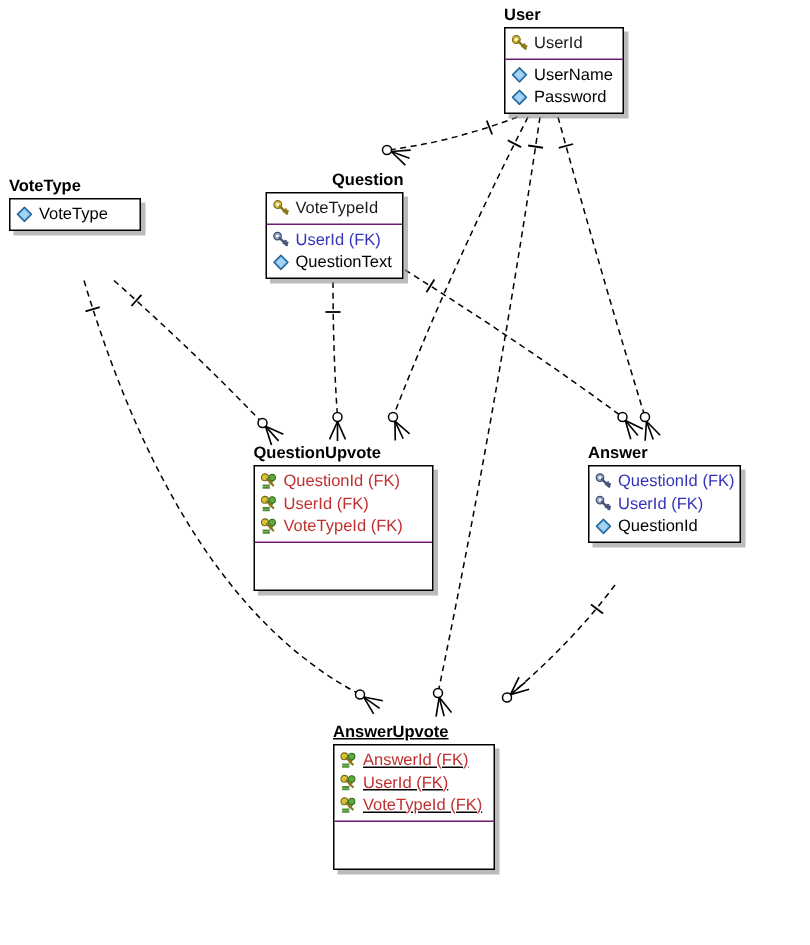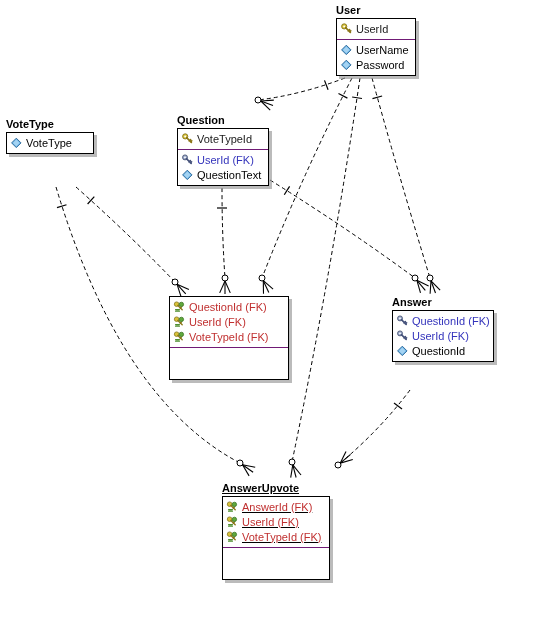--- a/index.html
+++ b/index.html
@@ -167,21 +167,21 @@
               <svg width="13" height="12" viewBox="0 0 13 12">
                 <path d="M6.3 1.2 L11.0 5.9 L6.3 10.6 L1.6 5.9 Z" fill="#6fb7e8" stroke="#1f5f93" stroke-width="0.9" stroke-linejoin="round"></path>
                 <path d="M6.3 2.6 L9.6 5.9 L6.3 9.2 L3.0 5.9 Z" fill="#b7dcf6" opacity="0.75"></path>
               </svg>
             </span>
             <span class="label">VoteType</span>
           </div>
         </div>
       </div>
     </div>
-    <div class="entity" style="left: 177px; top: 114px; width: 92px;">
+    <div class="entity" style="left: 177px; top: 114px; width: 92px; text-align: right;">
       <div class="ent-title">Question</div>
       <div class="ent-box">
         <div class="compartment">
           <div class="attr pk">
             <span class="ic">
               <svg width="13" height="12" viewBox="0 0 13 12">
                 <circle cx="4.2" cy="3.4" r="2.6" fill="#d8c23a" stroke="#7a6a12" stroke-width="0.8"></circle>
                 <circle cx="4.2" cy="3.4" r="1.0" fill="#ffffff"></circle>
                 <path d="M5.6 4.6 L10.4 9.4 M8.2 8.0 L9.6 6.6 M9.6 9.0 L10.8 7.8" stroke="#8a7617" stroke-width="1.6" fill="none" stroke-linecap="round"></path>
               </svg>
@@ -206,20 +206,21 @@
                 <path d="M6.3 1.2 L11.0 5.9 L6.3 10.6 L1.6 5.9 Z" fill="#6fb7e8" stroke="#1f5f93" stroke-width="0.9" stroke-linejoin="round"></path>
                 <path d="M6.3 2.6 L9.6 5.9 L6.3 9.2 L3.0 5.9 Z" fill="#b7dcf6" opacity="0.75"></path>
               </svg>
             </span>
             <span class="label">QuestionText</span>
           </div>
         </div>
       </div>
     </div>
     <div class="entity" style="left: 169px; top: 296px; width: 120px;">
+      <div class="ent-title">QuestionUpvote</div>
       <div class="ent-box">
         <div class="compartment">
           <div class="attr pkfk">
             <span class="ic">
               <svg width="13" height="12" viewBox="0 0 13 12">
                 <circle cx="3.6" cy="3.2" r="2.3" fill="#d8c23a" stroke="#7a6a12" stroke-width="0.7"></circle>
                 <path d="M4.9 4.4 L9.2 8.7 M7.2 7.2 L8.4 6.0" stroke="#8a7617" stroke-width="1.4" fill="none" stroke-linecap="round"></path>
                 <circle cx="8.4" cy="3.4" r="2.2" fill="#5fa83c" stroke="#2f6a18" stroke-width="0.7"></circle>
                 <path d="M2.6 8.6 L6.4 8.6 M2.6 10.2 L6.4 10.2" stroke="#4f8f30" stroke-width="1.3" stroke-linecap="round"></path>
               </svg>

